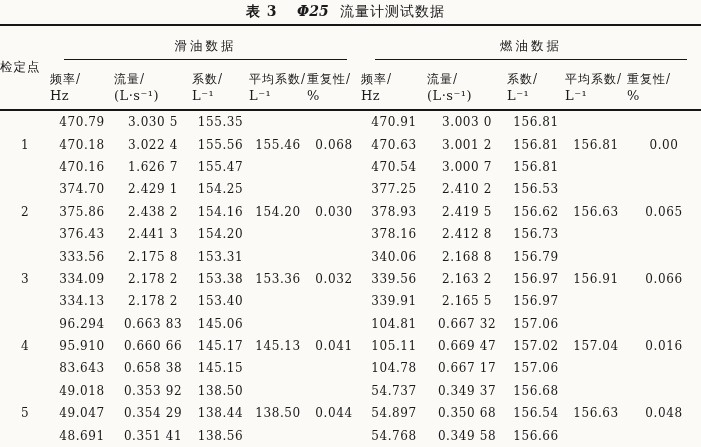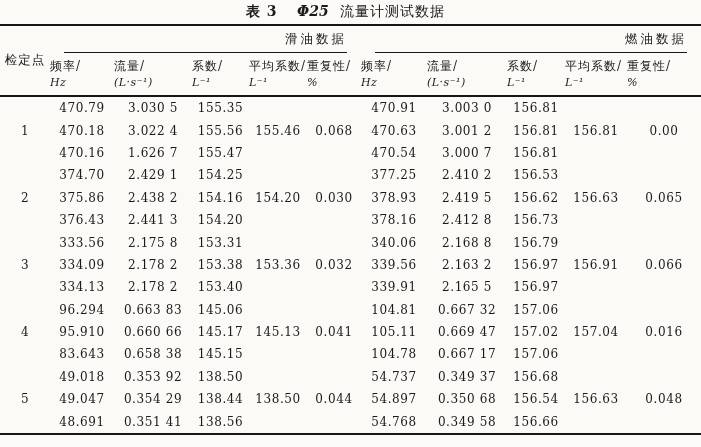--- a/index.html
+++ b/index.html
@@ -22,37 +22,37 @@
     width:701px; margin-top:2px;
     border-collapse:collapse; table-layout:fixed;
     border-top:2.5px solid #161616;
     border-bottom:2.5px solid #161616;
   }
   th, td { padding:0; font-weight:normal; }
 
   
   tr.group-row th.grp { height:26px; vertical-align:middle; }
   .grp-inner {
-    margin:0 14px; padding:5px 0 4px;
-    text-align:right; font-size:12.5px; letter-spacing:3px;
+    margin:7px 14px; padding:5px 0 4px;
+    text-align:center; font-size:12.5px; letter-spacing:3px;
     border-bottom:1.6px solid #161616;
   }
   th.corner {
-    vertical-align:middle; text-align:center;
+    vertical-align:middle; text-align:left;
     font-size:12.5px; letter-spacing:1px;
     border-bottom:2.2px solid #161616;
   }
 
   
   tr.col-row th {
     height:42px; vertical-align:middle; text-align:left;
     border-bottom:2.2px solid #161616;
   }
   .h-name { font-size:12px; letter-spacing:1px; line-height:1.45; }
-  .h-unit { font-size:11px; letter-spacing:0.5px; line-height:1.3;font-style:italic; }
+  .h-unit { font-size:13px; letter-spacing:0.5px; line-height:1.3; }
 
   
   tbody td {
     height:22.4px; text-align:center; vertical-align:middle;
     font-size:12px; letter-spacing:0.6px; white-space:nowrap;
   }
   td.point-cell, td.avg-cell, td.rep-cell { vertical-align:middle; }
 </style>
 </head>
 <body>

